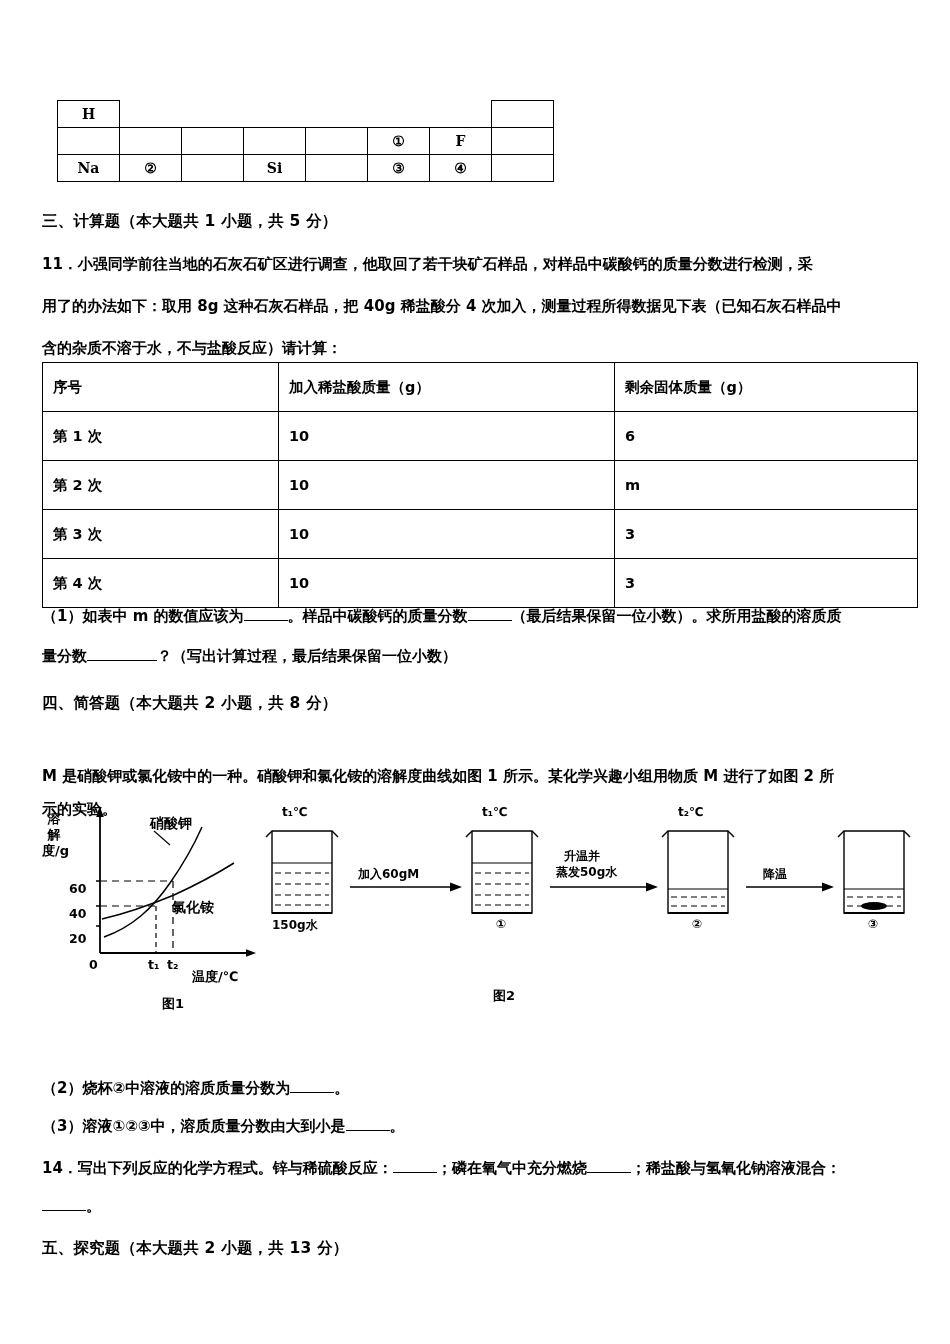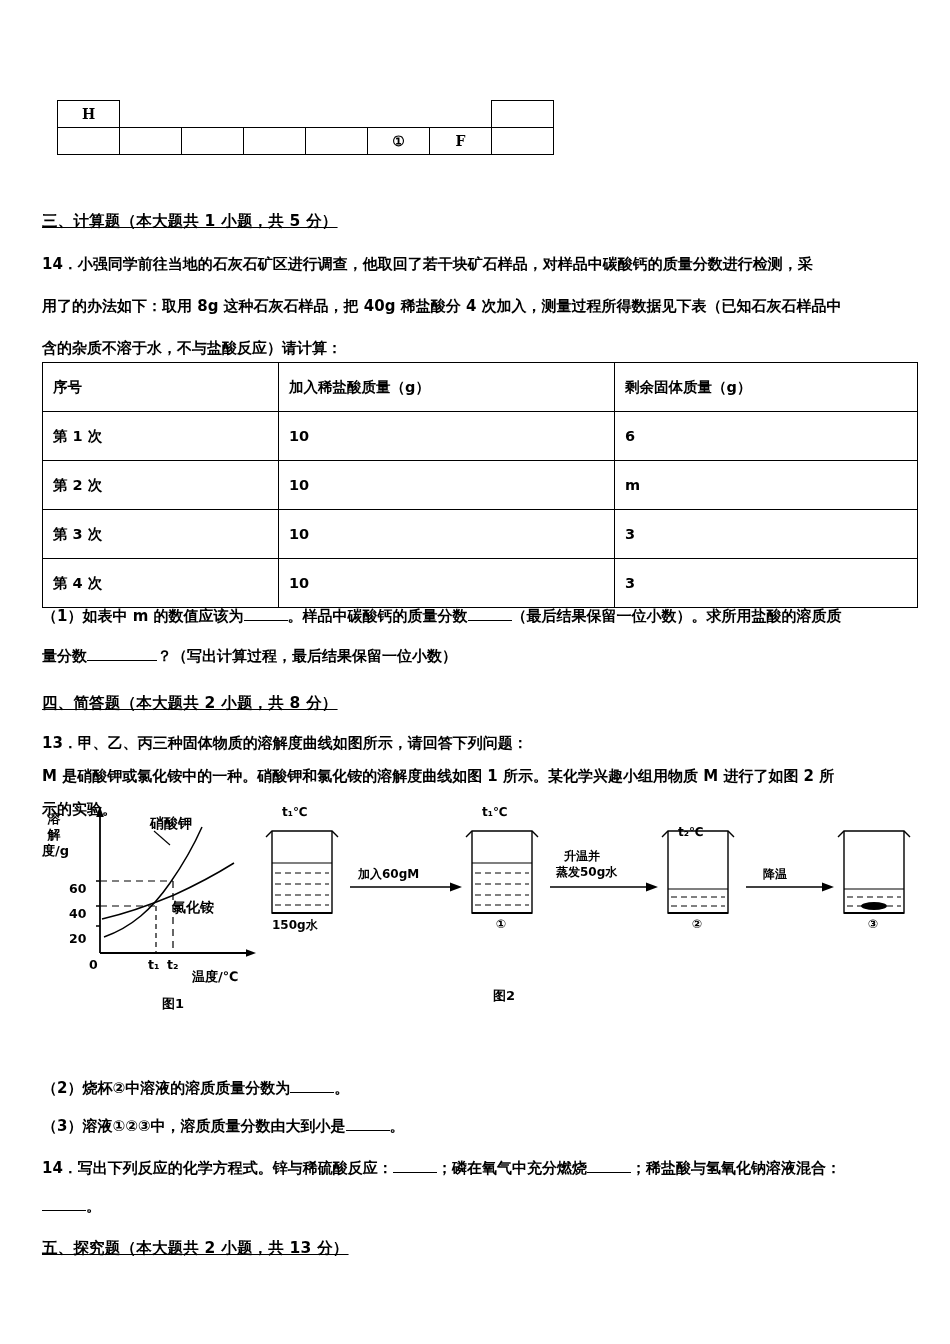--- a/index.html
+++ b/index.html
@@ -22,21 +22,21 @@
     font-family:"DejaVu Serif","Liberation Serif",serif;
     padding:0;
   }
   table.ptable td.blankcell{border:none;}
 
   
   .sec-head{
     position:absolute;left:42px;
     font-size:15.5px;font-weight:700;
     font-family:"DejaVu Sans","Liberation Sans",sans-serif;
-    letter-spacing:.2px;white-space:nowrap;text-decoration:underline;
+    letter-spacing:.2px;white-space:nowrap;
   }
   .para{
     position:absolute;left:42px;width:872px;
     font-size:15px;font-weight:700;
     font-family:"DejaVu Sans","Liberation Sans",sans-serif;
     line-height:32px;text-align:justify;
   }
   .para.nw{white-space:nowrap;width:auto;}
   .blank{display:inline-block;border-bottom:1.3px solid #000;vertical-align:baseline;}
   .b4{width:44px;}
@@ -98,27 +98,37 @@
       <tr>
         <td></td>
         <td></td>
         <td></td>
         <td></td>
         <td></td>
         <td>①</td>
         <td>F</td>
         <td></td>
       </tr>
+      <tr>
+        <td>Na</td>
+        <td>②</td>
+        <td></td>
+        <td>Si</td>
+        <td></td>
+        <td>③</td>
+        <td>④</td>
+        <td></td>
+      </tr>
     </tbody>
       </table>
   </div>
 
   <div class="sec-head" style="top:211px;">三、计算题（本大题共 1 小题，共 5 分）</div>
 
-  <div class="para nw" style="top:248px;">14．小强同学前往当地的石灰石矿区进行调查，他取回了若干块矿石样品，对样品中碳酸钙的质量分数进行检测，采</div>
+  <div class="para nw" style="top:248px;">11．小强同学前往当地的石灰石矿区进行调查，他取回了若干块矿石样品，对样品中碳酸钙的质量分数进行检测，采</div>
   <div class="para nw" style="top:290px;">用了的办法如下：取用 8g 这种石灰石样品，把 40g 稀盐酸分 4 次加入，测量过程所得数据见下表（已知石灰石样品中</div>
   <div class="para nw" style="top:332px;">含的杂质不溶于水，不与盐酸反应）请计算：</div>
 
   <table class="dtable">
     <tbody>
         <tr>
       <td class="c1">序号</td>
       <td class="c2">加入稀盐酸质量（g）</td>
       <td class="c3">剩余固体质量（g）</td>
     </tr>
@@ -147,21 +157,20 @@
 
   <div class="para nw" style="top:600px;">
     <span>（1）如表中 m 的数值应该为</span><span class="blank b4"></span><span>。样品中碳酸钙的质量分数</span><span class="blank b4"></span><span>（最后结果保留一位小数）。求所用盐酸的溶质质</span>
   </div>
   <div class="para nw" style="top:640px;">
     <span>量分数</span><span class="blank b6"></span><span>？（写出计算过程，最后结果保留一位小数）</span>
   </div>
 
   <div class="sec-head" style="top:693px;">四、简答题（本大题共 2 小题，共 8 分）</div>
 
-  <div class="para nw" style="top:727px;">13．甲、乙、丙三种固体物质的溶解度曲线如图所示，请回答下列问题：</div>
   <div class="para nw" style="top:760px;">M 是硝酸钾或氯化铵中的一种。硝酸钾和氯化铵的溶解度曲线如图 1 所示。某化学兴趣小组用物质 M 进行了如图 2 所</div>
   <div class="para nw" style="top:793px;">示的实验。</div>
 
   <div class="figs">
 
     <div style="position:absolute;left:42px;top:10px;width:230px;height:205px;">
 
       <svg width="230" height="175" viewBox="0 0 230 175">
 
         <path d="M58,8 L58,148" stroke="#000" stroke-width="1.8" fill="none"></path>
@@ -269,21 +278,21 @@
               <path d="M589,101 L643,101"></path>
           </g>
 
           <ellipse cx="616" cy="101" rx="13" ry="4" fill="#000"></ellipse>
         </g>
       </svg>
 
       
       <div class="bk-lbl" style="left:24px;top:0px;">t₁℃</div>
       <div class="bk-lbl" style="left:224px;top:0px;">t₁℃</div>
-      <div class="bk-lbl" style="left:420px;top:0px;margin-top:20px;">t₂℃</div>
+      <div class="bk-lbl" style="left:420px;top:0px;">t₂℃</div>
 
       
       <div class="bk-lbl" style="left:14px;top:112px;">150g水</div>
       <div class="bk-lbl" style="left:238px;top:112px;">①</div>
       <div class="bk-lbl" style="left:434px;top:112px;">②</div>
       <div class="bk-lbl" style="left:610px;top:112px;">③</div>
 
       
       <div class="arrow-lbl" style="left:100px;top:62px;">加入60gM</div>
       <div class="arrow-lbl" style="left:306px;top:44px;">升温并</div>

